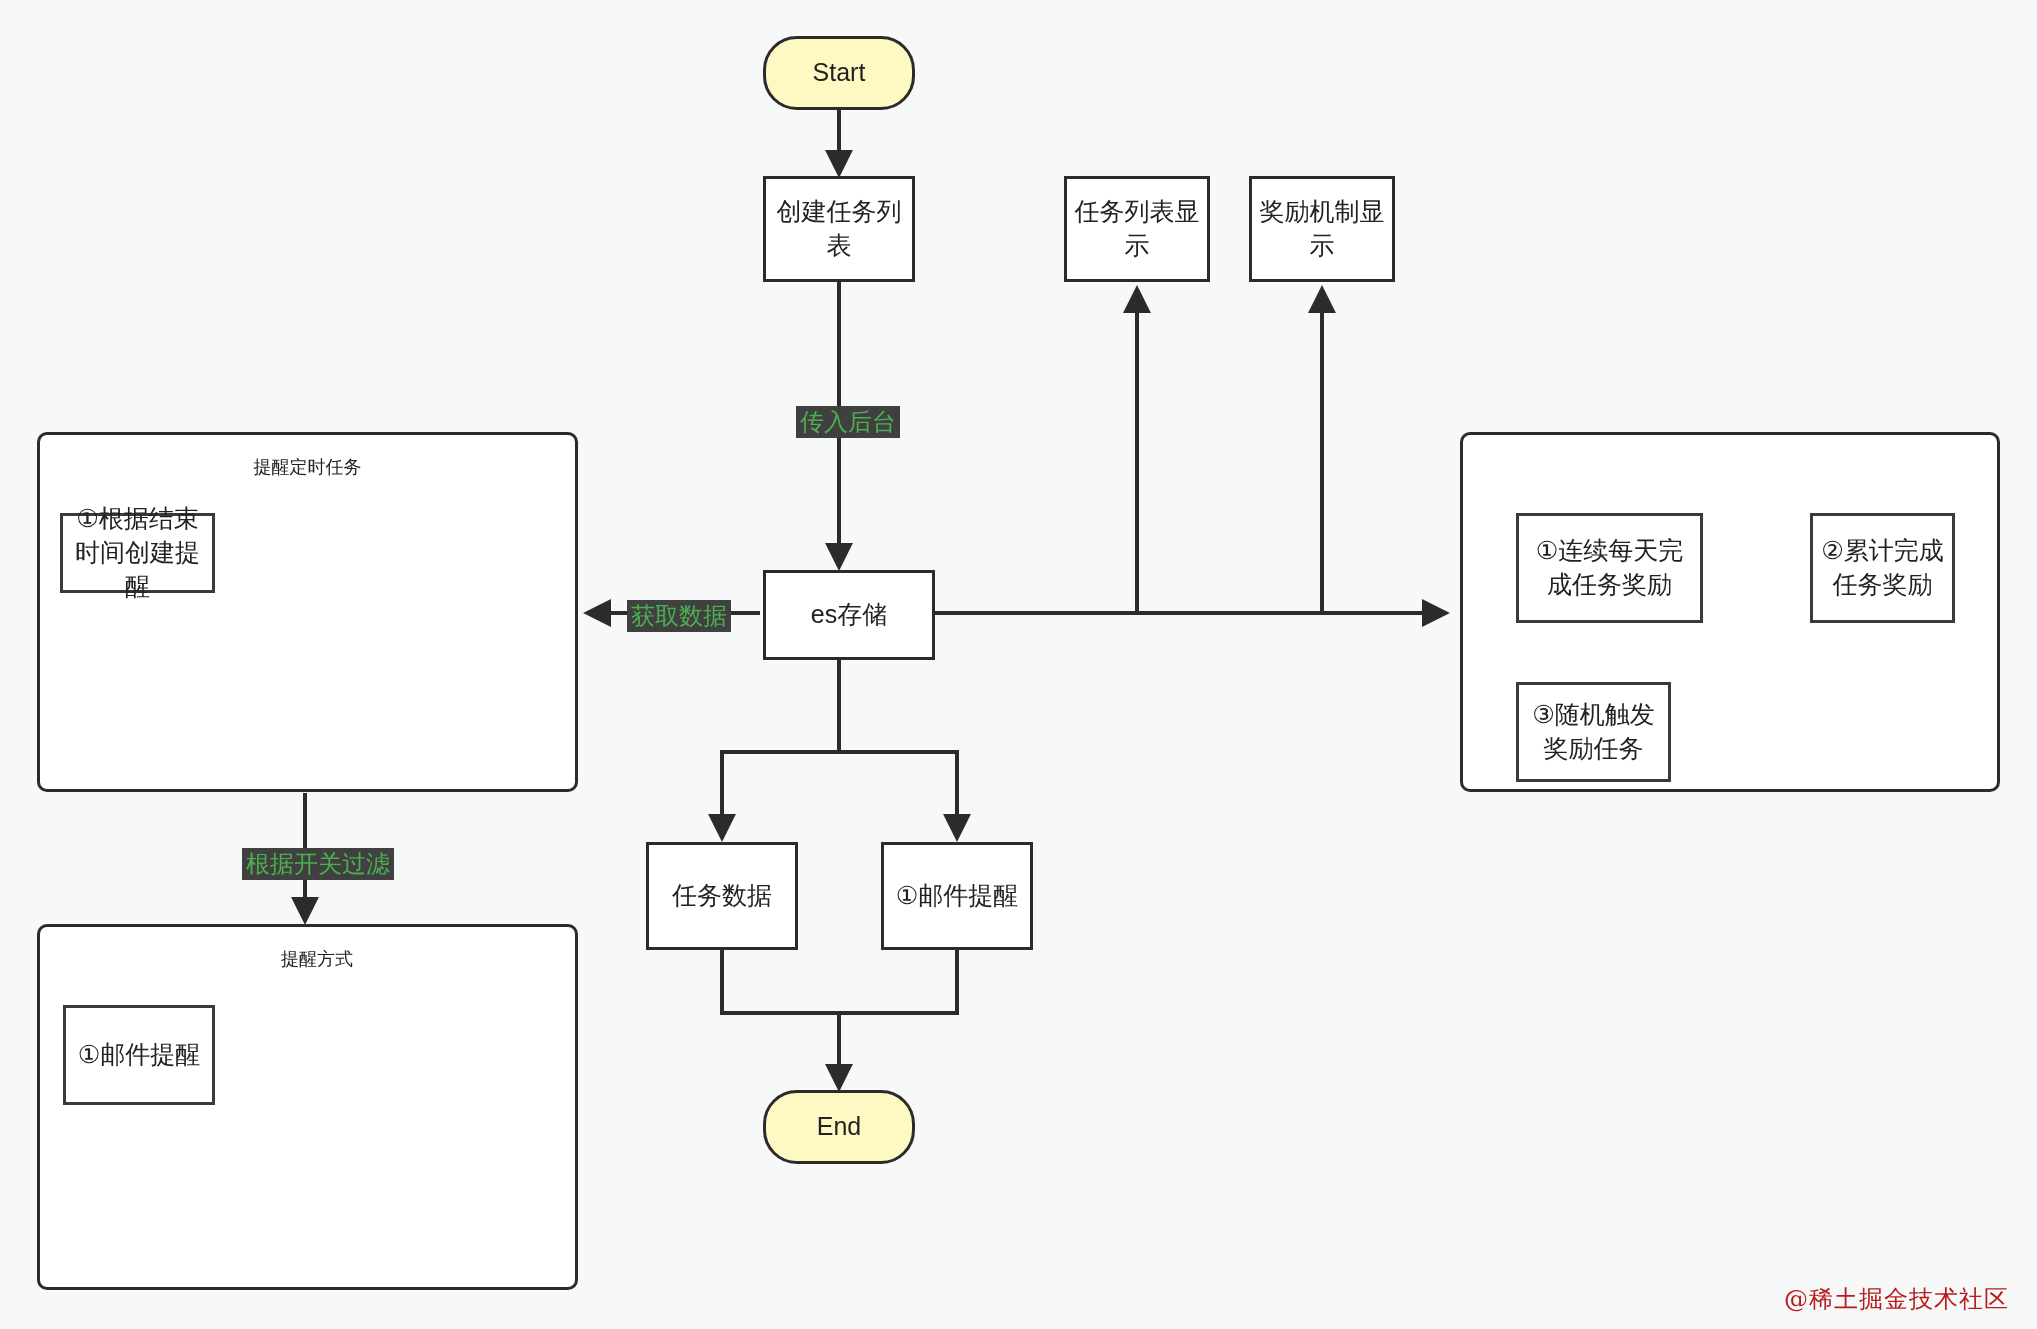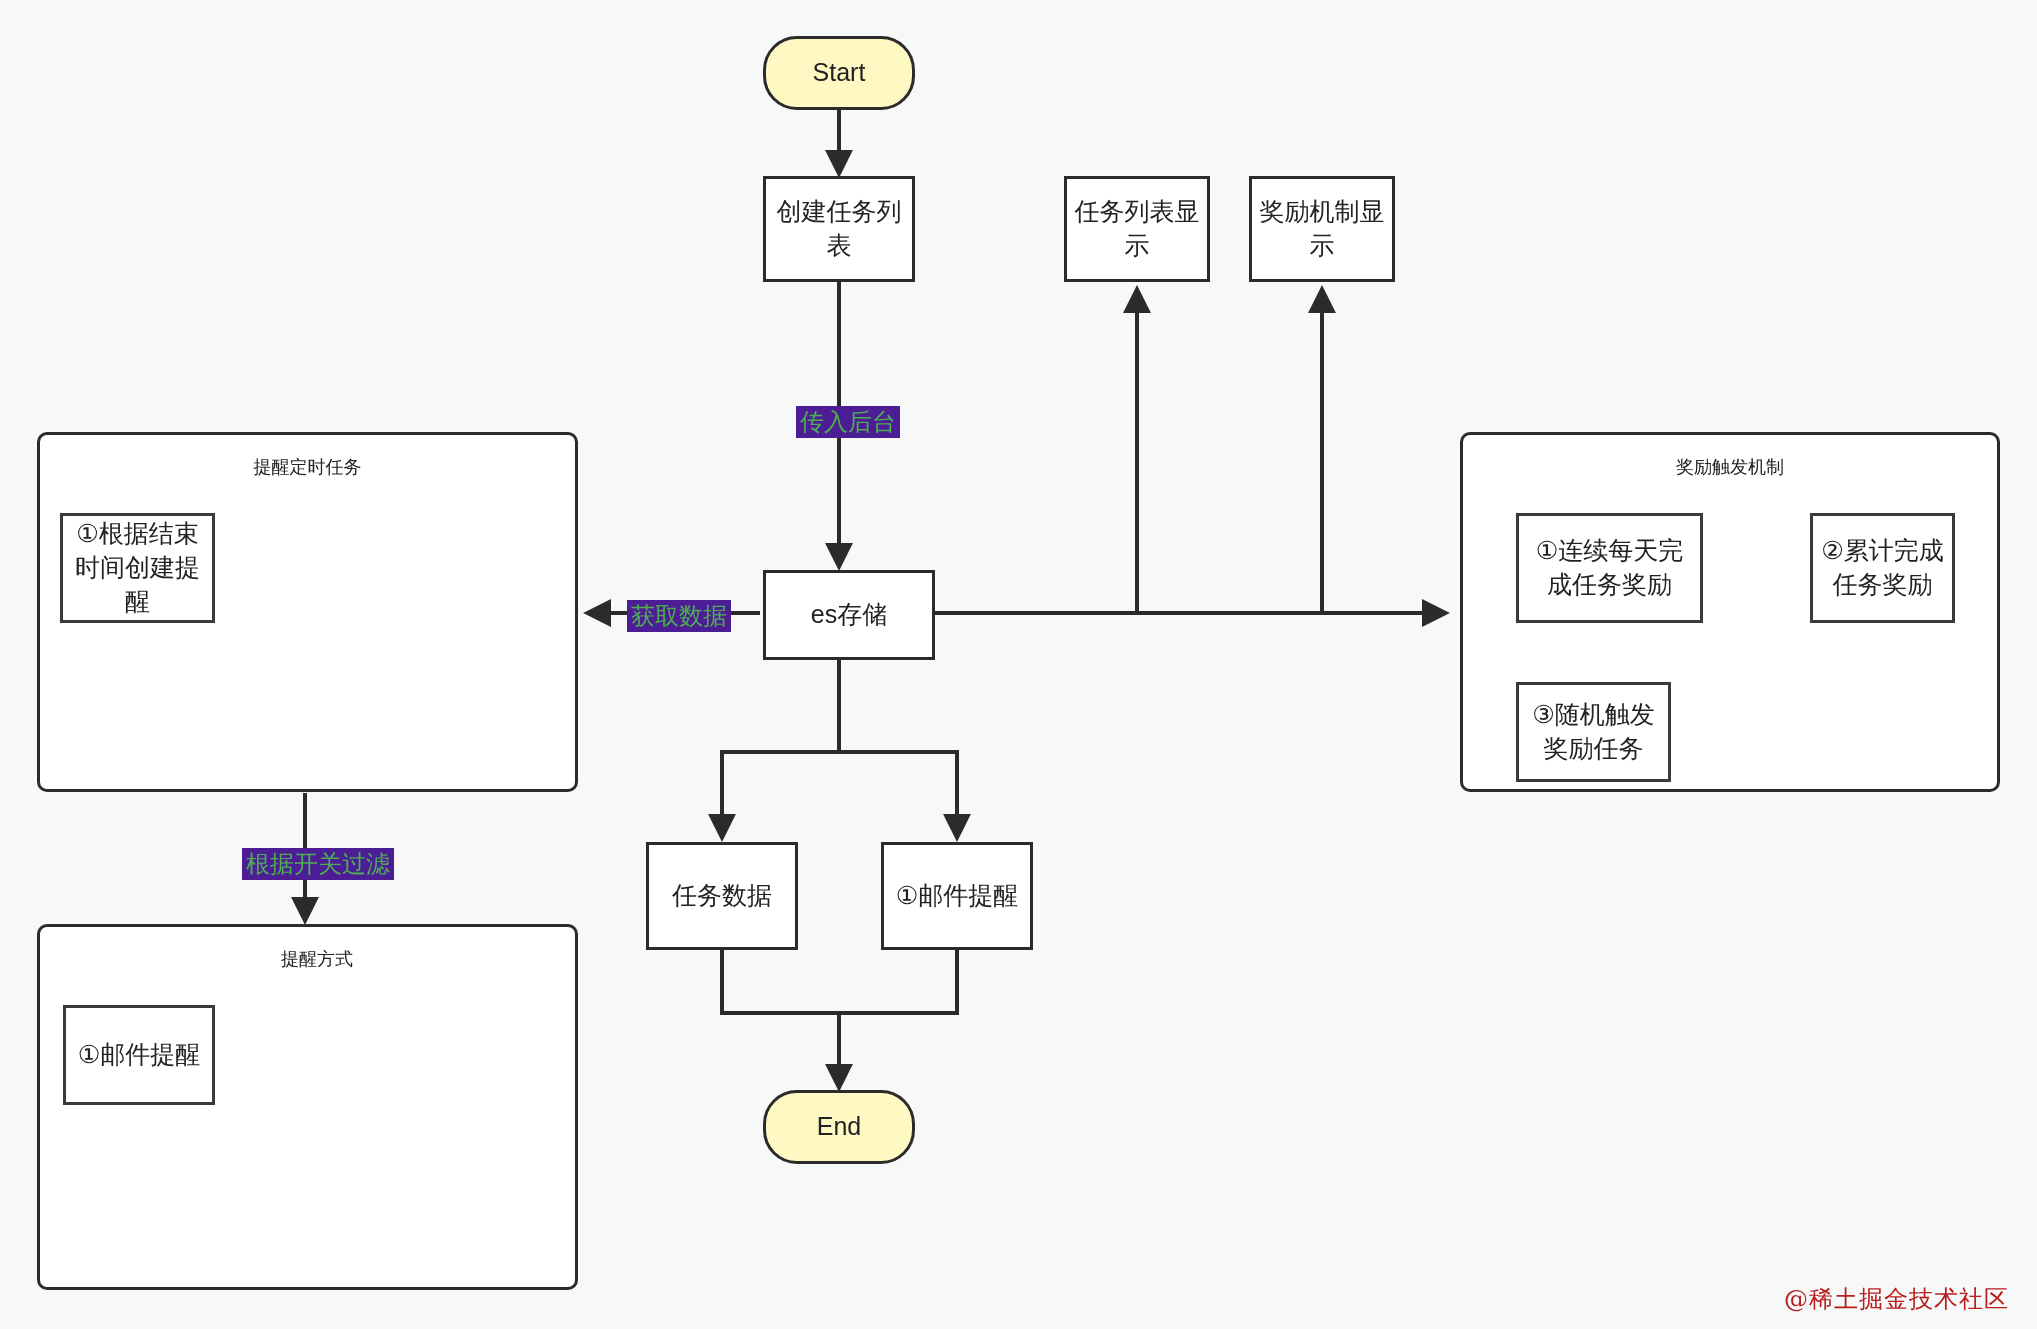--- a/index.html
+++ b/index.html
@@ -71,21 +71,21 @@
     font-size: 25px;
     color: #222222;
     line-height: 1.35;
     padding: 0 6px;
   }
   .edge-label {
     position: absolute;
     color: #4caf50;
     font-size: 24px;
     white-space: nowrap;
-    background: #4c1d95;
+    background: #404040;
     padding: 0 4px;
   }
   .watermark {
     position: absolute;
     right: 28px;
     bottom: 14px;
     color: #b91c1c;
     font-size: 24px;
     letter-spacing: 1px;
     font-family: "DejaVu Serif", serif;
@@ -157,34 +157,33 @@
   <div class="node process" style="left:881px; top:842px; width:152px; height:108px;">
     <span>①邮件提醒</span>
   </div>
 
   <div class="node terminator" style="left:763px; top:1090px; width:152px; height:74px;">
     <span>End</span>
   </div>
 
   <div class="group" style="left:37px; top:432px; width:541px; height:360px;">
     <div class="group-title" style="top:20px;">提醒定时任务</div>
-    <div class="subnode" style="left:20px; top:78px; width:155px; height:110px;">
+    <div class="subnode" style="left:20px; top:78px; width:155px; height:80px;">
       <span>①根据结束时间创建提醒</span>
     </div>
   </div>
 
   <div class="group" style="left:37px; top:924px; width:541px; height:366px;">
     <div class="group-title" style="top:20px;padding-left:19px;">提醒方式</div>
     <div class="subnode" style="left:23px; top:78px; width:152px; height:100px;">
       <span>①邮件提醒</span>
     </div>
   </div>
 
   <div class="group" style="left:1460px; top:432px; width:540px; height:360px;">
-    <div class="group-title" style="top:20px;">奖励触发机制</div>
     <div class="subnode" style="left:53px; top:78px; width:187px; height:110px;">
       <span>①连续每天完成任务奖励</span>
     </div>
     <div class="subnode" style="left:347px; top:78px; width:145px; height:110px;">
       <span>②累计完成任务奖励</span>
     </div>
     <div class="subnode" style="left:53px; top:247px; width:155px; height:100px;">
       <span>③随机触发奖励任务</span>
     </div>
   </div>

